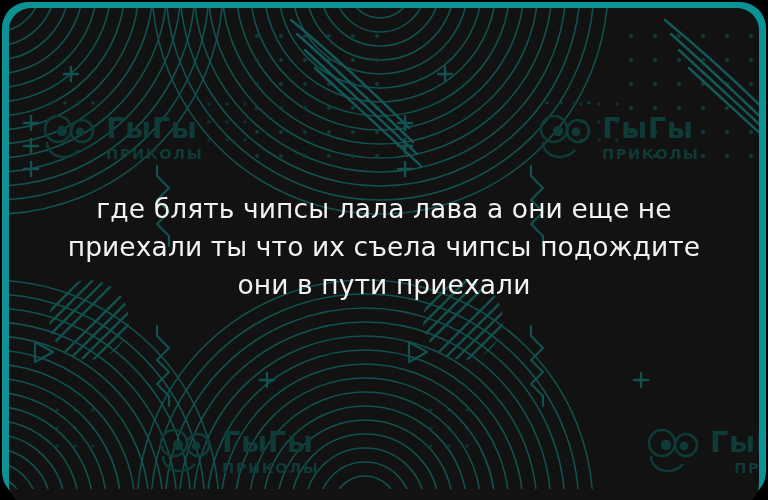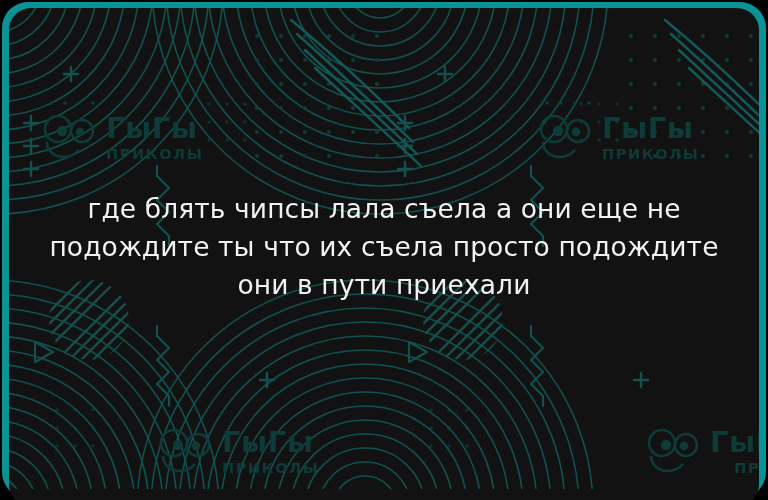--- a/index.html
+++ b/index.html
@@ -389,18 +389,18 @@
       </svg>
       <div class="wm-words">
         <span class="wm-title">ГыГы</span>
         <span class="wm-sub">ПРИКО</span>
       </div>
     </div>
 
   </div>
 
   <div id="caption">
-    <span class="cap-line">где блять чипсы лала съела а они еще не</span>
-    <span class="cap-line">подождите ты что их съела просто подождите</span>
+    <span class="cap-line">где блять чипсы лала лава а они еще не</span>
+    <span class="cap-line">приехали ты что их съела чипсы подождите</span>
     <span class="cap-line">они в пути приехали</span>
   </div>
 
 </div>
 
 </body></html>

